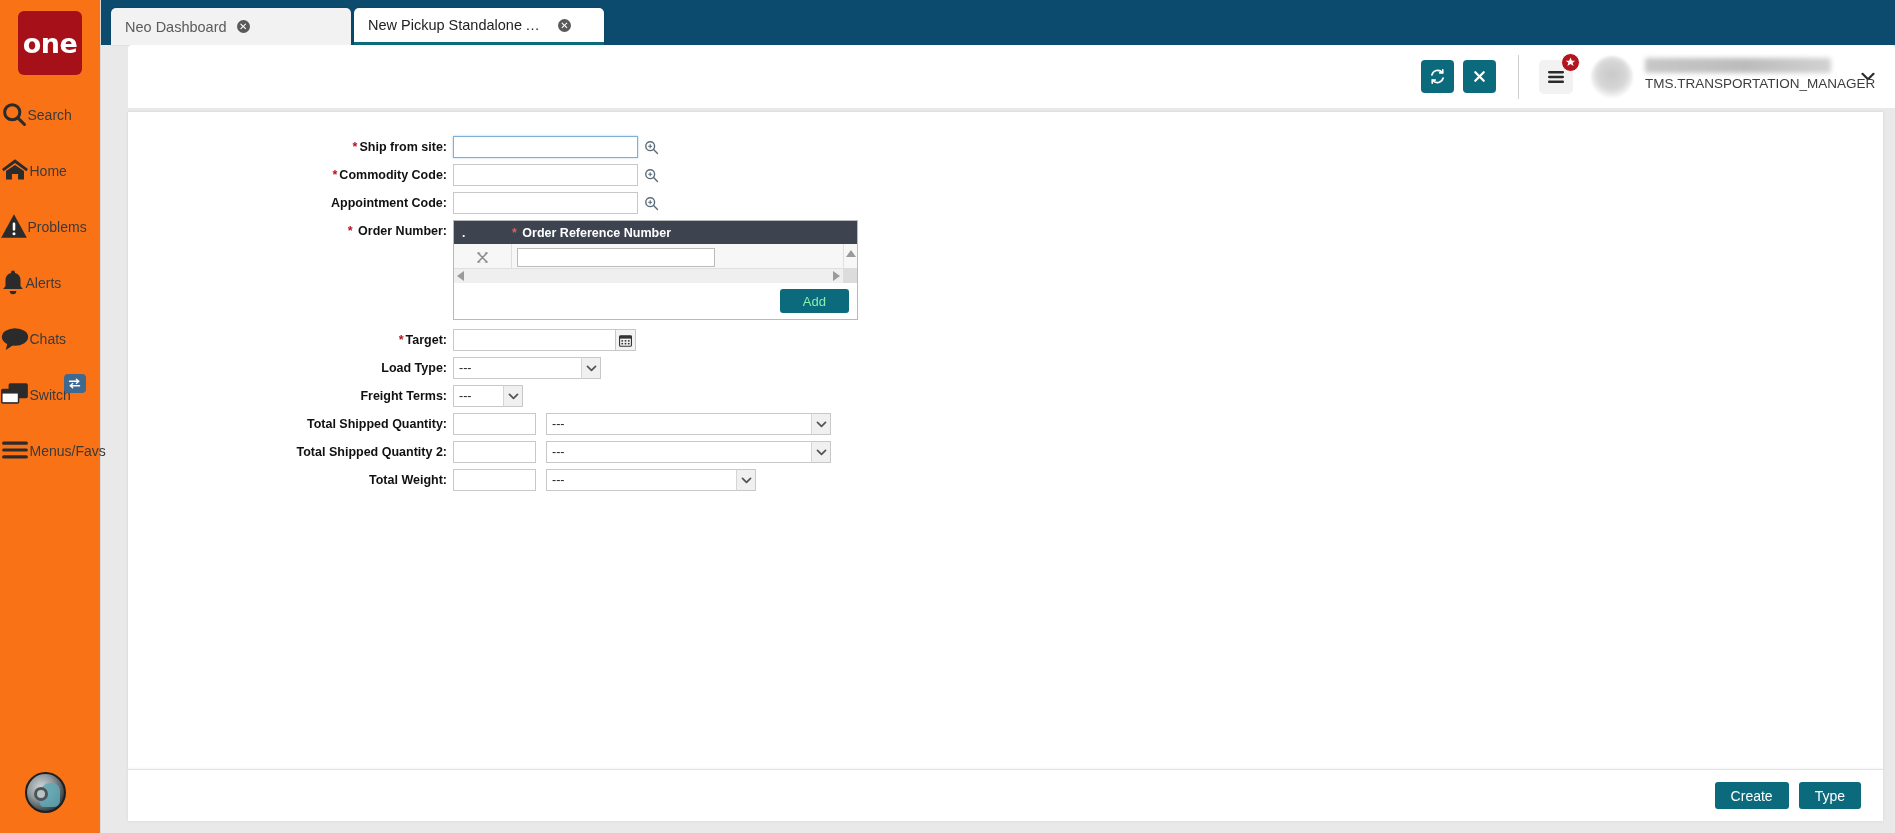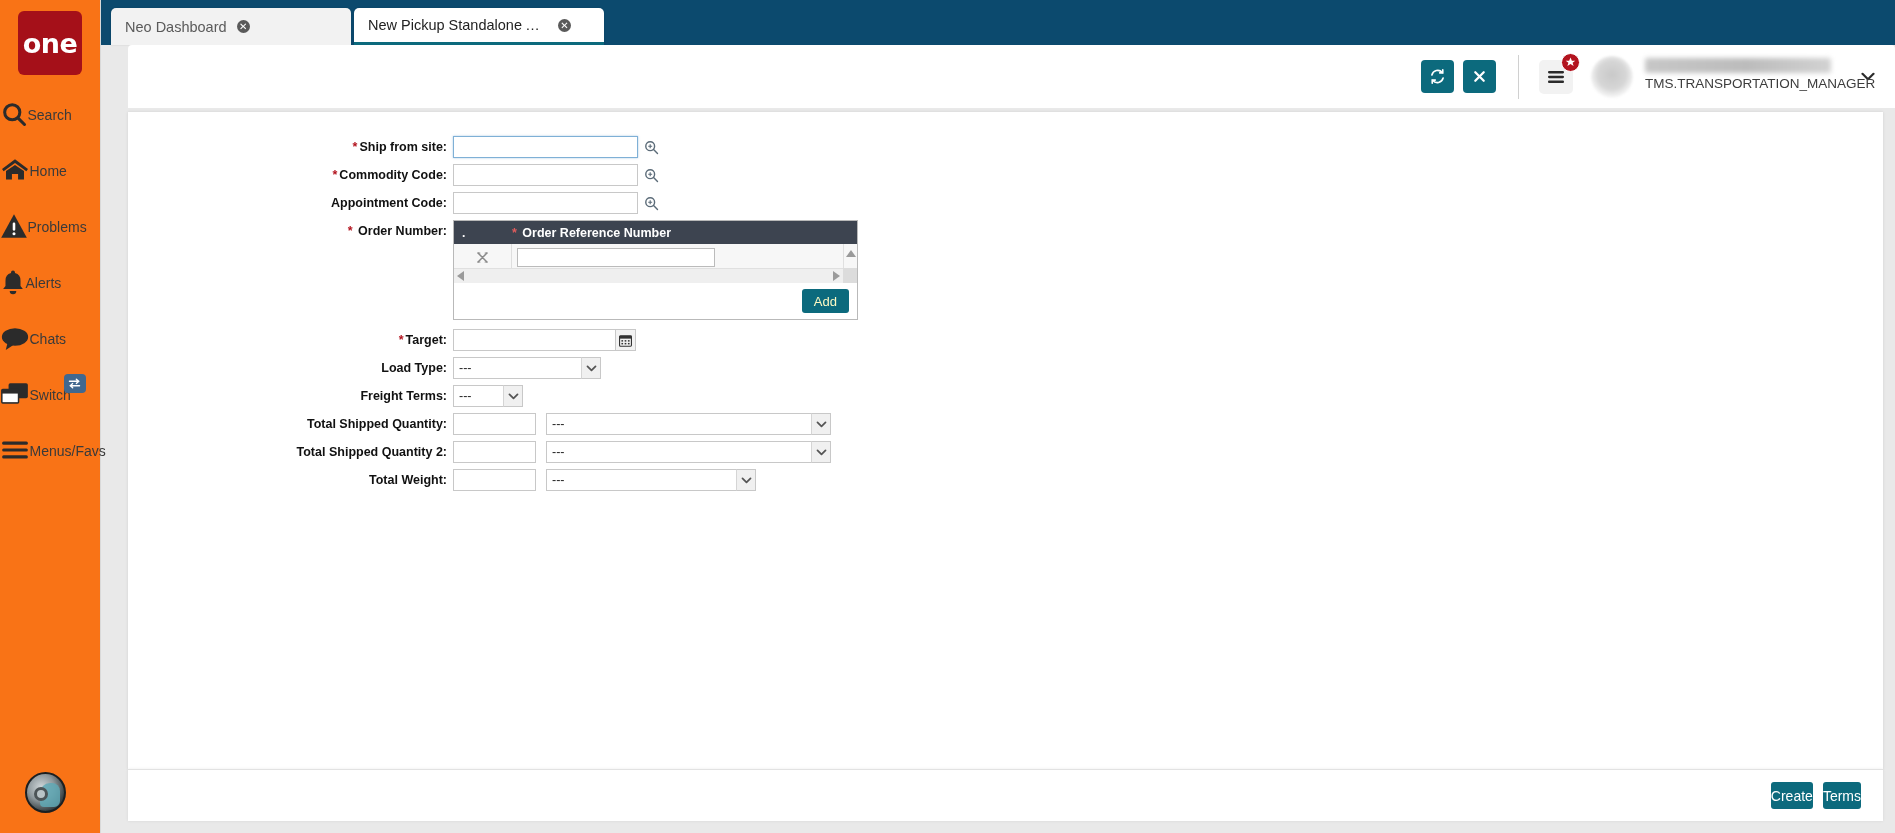--- a/index.html
+++ b/index.html
@@ -223,35 +223,35 @@
     display: flex; align-items: center; justify-content: space-between; padding: 0 3px;
   }
   #grid-hscroll .arrow { color:#9a9a9a; cursor:pointer; display:flex; }
   #grid-corner { position:absolute; right:0; bottom:36px; width:14px; height:15px; background:#dcdcdc;}
   #grid-foot {
     position: absolute; left: 0; right: 0; bottom: 0; height: 36px;
     display: flex; align-items: center; justify-content: flex-end; padding-right: 8px;
     background: #fff;
   }
   #add-button {
-    background: #0c6a7d; color: #fef9c3; border: none; border-radius: 3px;
-    height: 24px; padding: 0 12px; font-size: 13px; cursor: pointer;
+    background: #0c6a7d; color: #86efac; border: none; border-radius: 3px;
+    height: 24px; padding: 0 23px; font-size: 13px; cursor: pointer;
     font-family: "Liberation Sans", sans-serif;
   }
 
   
   #footer-bar {
     position: absolute; left: 128px; right: 12px; bottom: 12px; height: 52px;
     background: #ffffff; border-top: 1px solid #e2e2e2;
     display: flex; align-items: center; justify-content: flex-end;
     padding-right: 22px; box-shadow: 0 0 3px rgba(0,0,0,.08);
   }
   .footbtn {
     background: #0c6a7d; color: #fff; border: none; border-radius: 3px;
-    height: 27px; padding: 0 0; font-size: 14px; margin-left: 10px;
+    height: 27px; padding: 0 16px; font-size: 14px; margin-left: 10px;
     cursor: pointer; font-family: "Liberation Sans", sans-serif;
   }
   svg { display: block; }
 </style>
 </head>
 <body>
 
 <div id="left-rail">
 
   <div id="brand-logo">
@@ -613,14 +613,14 @@
           </div>
         </div>
       </div>
     </div>
 
   </div>
 </div>
 
 <div id="footer-bar">
   <button class="footbtn">Create</button>
-  <button class="footbtn">Terms</button>
+  <button class="footbtn">Type</button>
 </div>
 
 </body></html>

